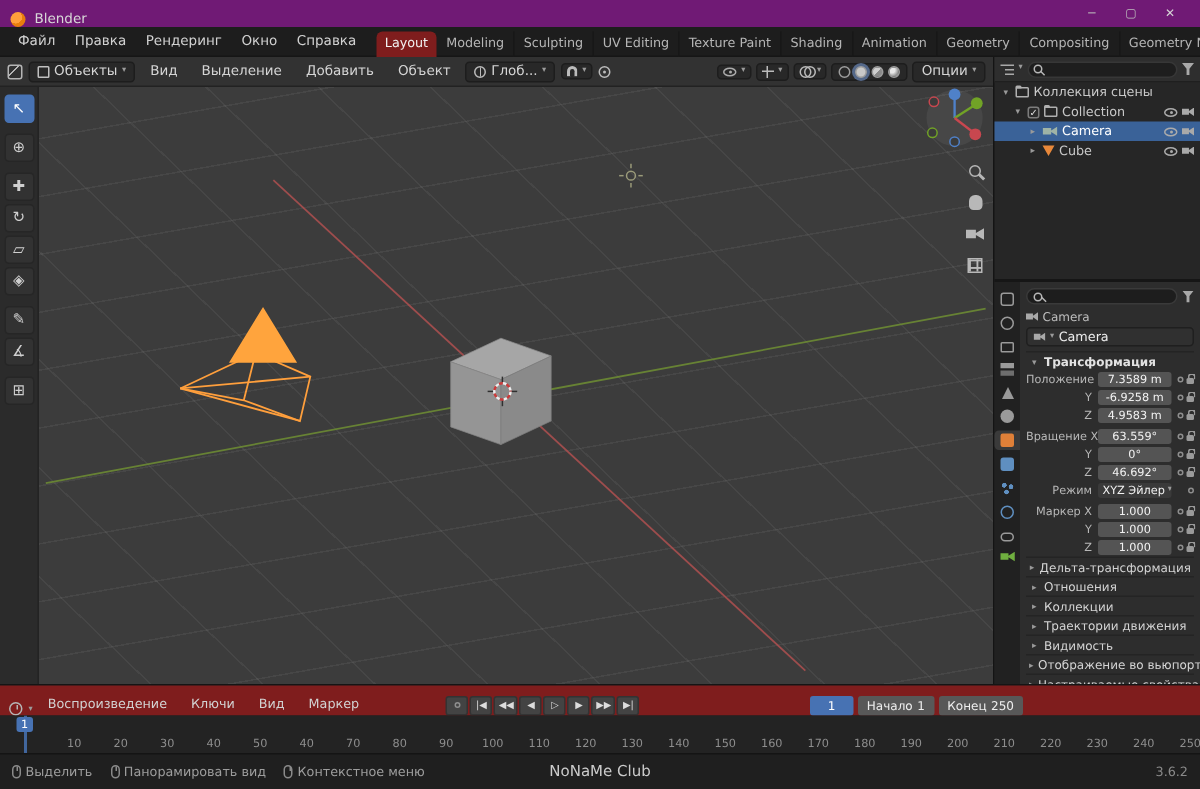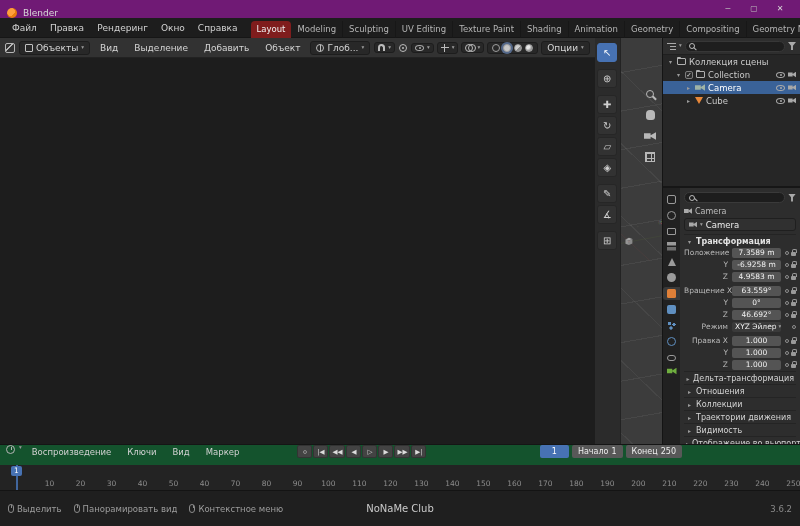--- a/index.html
+++ b/index.html
@@ -16,21 +16,21 @@
 
   
   .menubar{height:20px;background:#1d1d1d;display:flex;align-items:center;padding:0 5px;gap:1px;font-size:9px;color:#d2d2d2;flex:0 0 auto;border-bottom:1px solid #161616}
   .menu-item{padding:2px 6px;border-radius:3px;white-space:nowrap}
   .ws-tabs{display:flex;margin-left:6px;height:20px;align-items:flex-end}
   .ws-tab{padding:3px 6px 4px;font-size:8.5px;color:#b5b5b5;border-right:1px solid #171717;white-space:nowrap}
   .ws-tab.active{background:#7f1d1d;color:#f1f1f1;border-radius:4px 4px 0 0;border-right:none}
 
   
   .main{flex:1 1 auto;display:flex;min-height:0}
-  .viewport-col{flex:1;display:flex;flex-direction:row;min-width:0}
+  .viewport-col{flex:1;display:flex;flex-direction:column;min-width:0}
   .vp-header{height:20px;background:#323232;border-bottom:1px solid #222;display:flex;align-items:center;gap:4px;padding:0 5px;font-size:9px;color:#d5d5d5;flex:0 0 auto}
   .dd{display:flex;align-items:center;gap:3px;background:#282828;border:1px solid #1d1d1d;border-radius:3px;padding:1px 5px;white-space:nowrap}
   .caret{font-size:5.5px;color:#9b9b9b;line-height:1}
   .i-editor3d{width:10px;height:10px;border:1px solid #b5b5b5;border-radius:2px;background:linear-gradient(135deg,transparent 4px,#b5b5b5 4px,#b5b5b5 5px,transparent 5px)}
   .i-modebox{width:8px;height:8px;border:1px solid #c0c0c0;border-radius:1px}
   .i-globe{width:8px;height:8px;border:1px solid #bbb;border-radius:50%;background:linear-gradient(90deg,transparent 3px,#bbb 3px,#bbb 3.8px,transparent 3.8px)}
   .i-magnet{width:7px;height:7px;border:2px solid #bbb;border-bottom:none;border-radius:4px 4px 0 0}
   .i-propcirc{width:8px;height:8px;border:1px solid #bbb;border-radius:50%;position:relative}
   .i-propcirc::after{content:"";position:absolute;left:2.2px;top:2.2px;width:2px;height:2px;border-radius:50%;background:#bbb}
   .vp-right{margin-left:auto;display:flex;gap:3px;align-items:center}
@@ -119,36 +119,36 @@
   .pfield{flex:1;height:10px;background:#545454;border-radius:2px;display:flex;align-items:center;justify-content:center;gap:2px;color:#f2f2f2;font-size:7.5px;white-space:nowrap;overflow:hidden;min-width:0}
   .pfield.dd2{background:#3a3a3a;justify-content:space-between;padding:0 3px}
   .pdeco{display:flex;align-items:center;gap:2px;width:15px;justify-content:flex-end;flex:0 0 auto}
   .i-lock{width:5px;height:4px;background:#9a9a9a;border-radius:1px;position:relative;margin-top:2px}
   .i-lock::before{content:"";position:absolute;top:-3px;left:0.6px;width:3px;height:3px;border:1px solid #9a9a9a;border-bottom:none;border-radius:2px 2px 0 0}
   .i-dot{width:4px;height:4px;border:1px solid #8e8e8e;border-radius:50%}
   .mgap{margin-top:3px}
 
   
   .timeline{height:46px;flex:0 0 auto;border-top:1px solid #151515;display:flex;flex-direction:column}
-  .tl-header{height:20px;background:#14532d;display:flex;align-items:flex-start;gap:4px;padding:0 6px;font-size:8.5px;color:#d2d2d2}
+  .tl-header{height:20px;background:#7f1d1d;display:flex;align-items:flex-end;gap:4px;padding:0 6px;font-size:8.5px;color:#d2d2d2}
   .i-clock{width:9px;height:9px;border:1px solid #b5b5b5;border-radius:50%;position:relative}
   .i-clock::after{content:"";position:absolute;left:3.6px;top:1.4px;width:1px;height:3px;background:#b5b5b5}
   .tl-play{display:flex;gap:1px;margin-left:48px;align-items:center}
   .pb{min-width:15px;height:13px;background:#434343;border:1px solid #333;border-radius:2px;color:#dcdcdc;font-size:6.5px;display:flex;align-items:center;justify-content:center;padding:0 2px}
   .pb.rec{width:15px}
   .tl-fields{display:flex;gap:3px;margin-left:auto;margin-right:112px;align-items:center}
   .tl-frame{background:#4772b3;color:#fff;border-radius:2px;height:13px;padding:0 12px;display:flex;align-items:center;font-size:8px}
   .tl-range{background:#585858;border-radius:2px;height:13px;padding:0 6px;display:flex;gap:3px;align-items:center;color:#eee;font-size:8px;white-space:nowrap}
   .tl-ruler{position:relative;height:26px;background:#232323;display:flex;align-items:flex-end;padding:0 0 2px 34px;overflow:hidden}
   .tick{width:31px;flex:0 0 auto;text-align:center;color:#8d8d8d;font-size:7.5px}
   .playhead{position:absolute;left:16px;top:0;bottom:0;width:2px;background:rgba(71,114,179,0.85)}
   .ph-badge{position:absolute;top:1px;left:-5px;background:#4772b3;color:#fff;font-size:7.5px;padding:0 3px;border-radius:2px;line-height:10px}
 
   
-  .statusbar{height:36px;flex:0 0 auto;background:#1f1f1f;border-top:1px solid #141414;display:flex;align-items:center;gap:12px;padding:0 8px;color:#9d9d9d;font-size:8.5px;position:relative}
+  .statusbar{height:24px;flex:0 0 auto;background:#1f1f1f;border-top:1px solid #141414;display:flex;align-items:center;gap:12px;padding:0 8px;color:#9d9d9d;font-size:8.5px;position:relative}
   .hint{display:flex;align-items:center;gap:3px;white-space:nowrap}
   .i-mouse{width:6px;height:9px;border:1px solid #8a8a8a;border-radius:3px;position:relative;display:inline-block}
   .i-mouse::after{content:"";position:absolute;left:2.2px;top:0;width:1px;height:3px;background:#8a8a8a}
   .watermark{position:absolute;left:0;right:0;text-align:center;color:#cbcbcb;font-size:10px;pointer-events:none}
   .version{margin-left:auto;color:#8a8a8a}
 </style>
 </head>
 <body>
 
 <div class="app">
@@ -476,21 +476,21 @@
             <span class="plabel">Режим</span>
             <span class="pfield dd2">
                 <span>XYZ Эйлер</span>
                 <span class="caret">▾</span>
               </span>
             <span class="pdeco">
                 <span class="i-dot"></span>
               </span>
           </div>
           <div class="prow mgap">
-            <span class="plabel">Правка X</span>
+            <span class="plabel">Маркер X</span>
             <span class="pfield">
                 <span>1.000</span>
               </span>
             <span class="pdeco">
                 <span class="i-dot"></span>
                 <span class="i-lock"></span>
               </span>
           </div>
           <div class="prow">
             <span class="plabel">Y</span>

